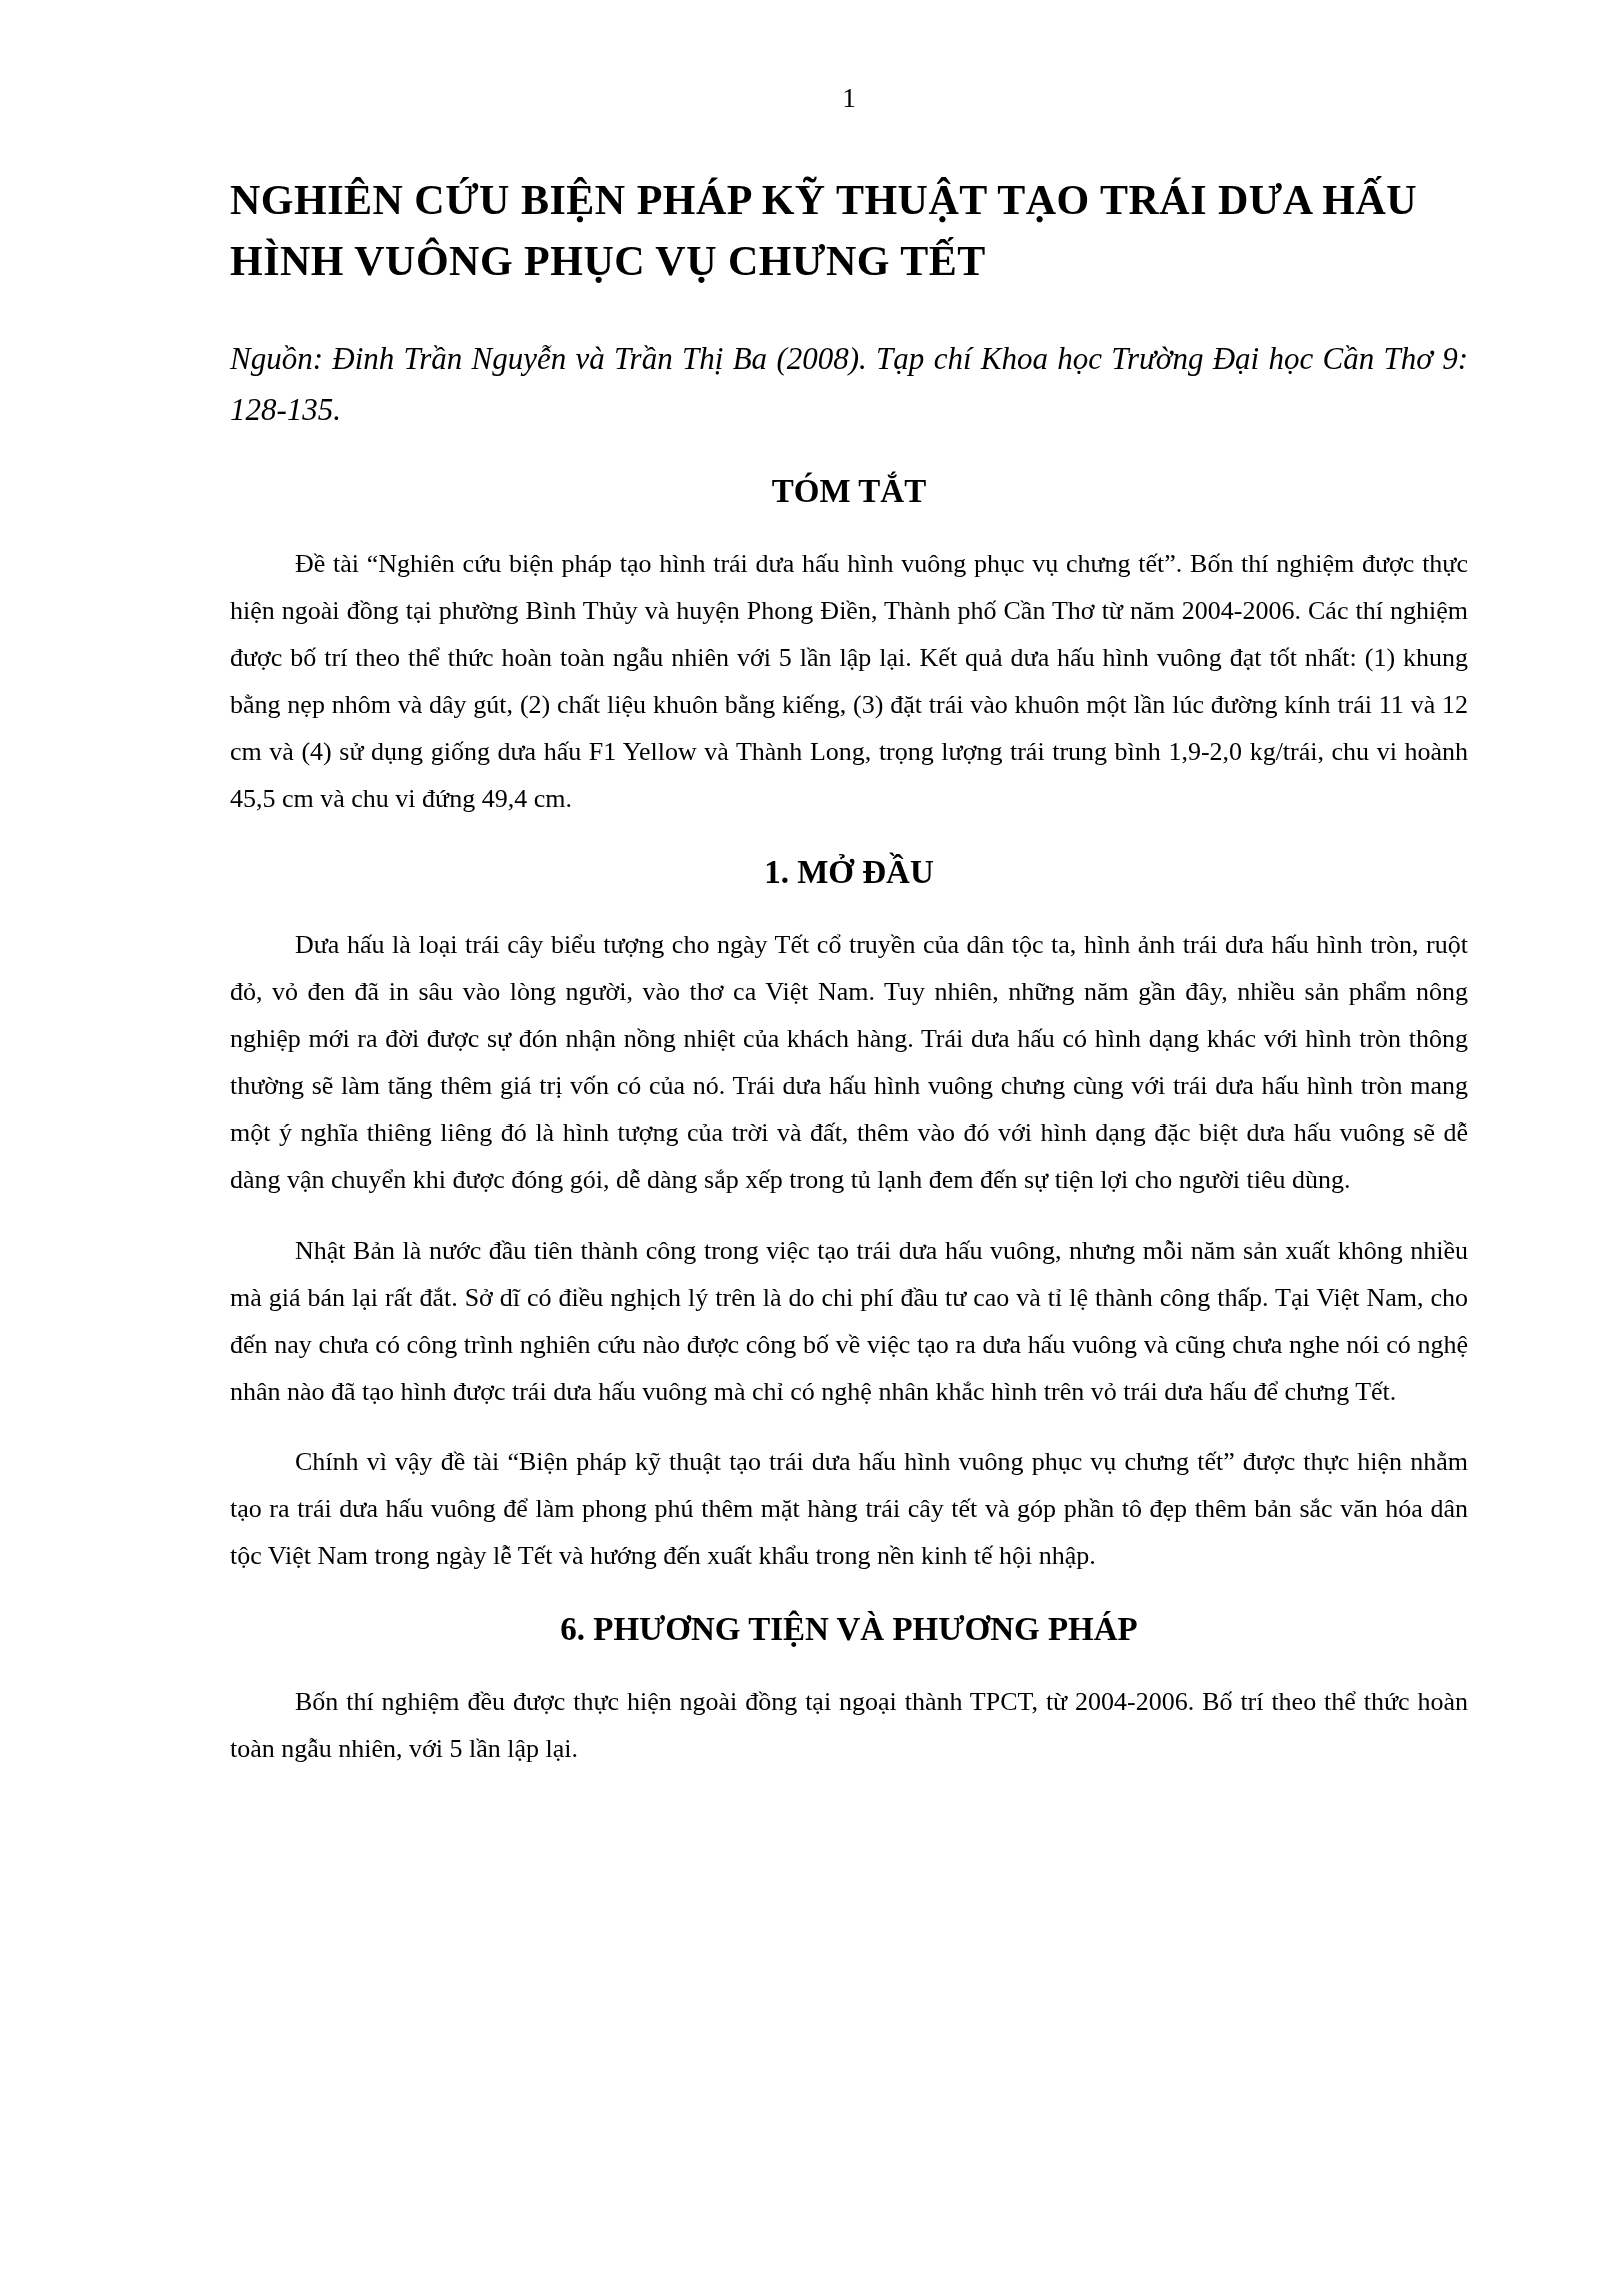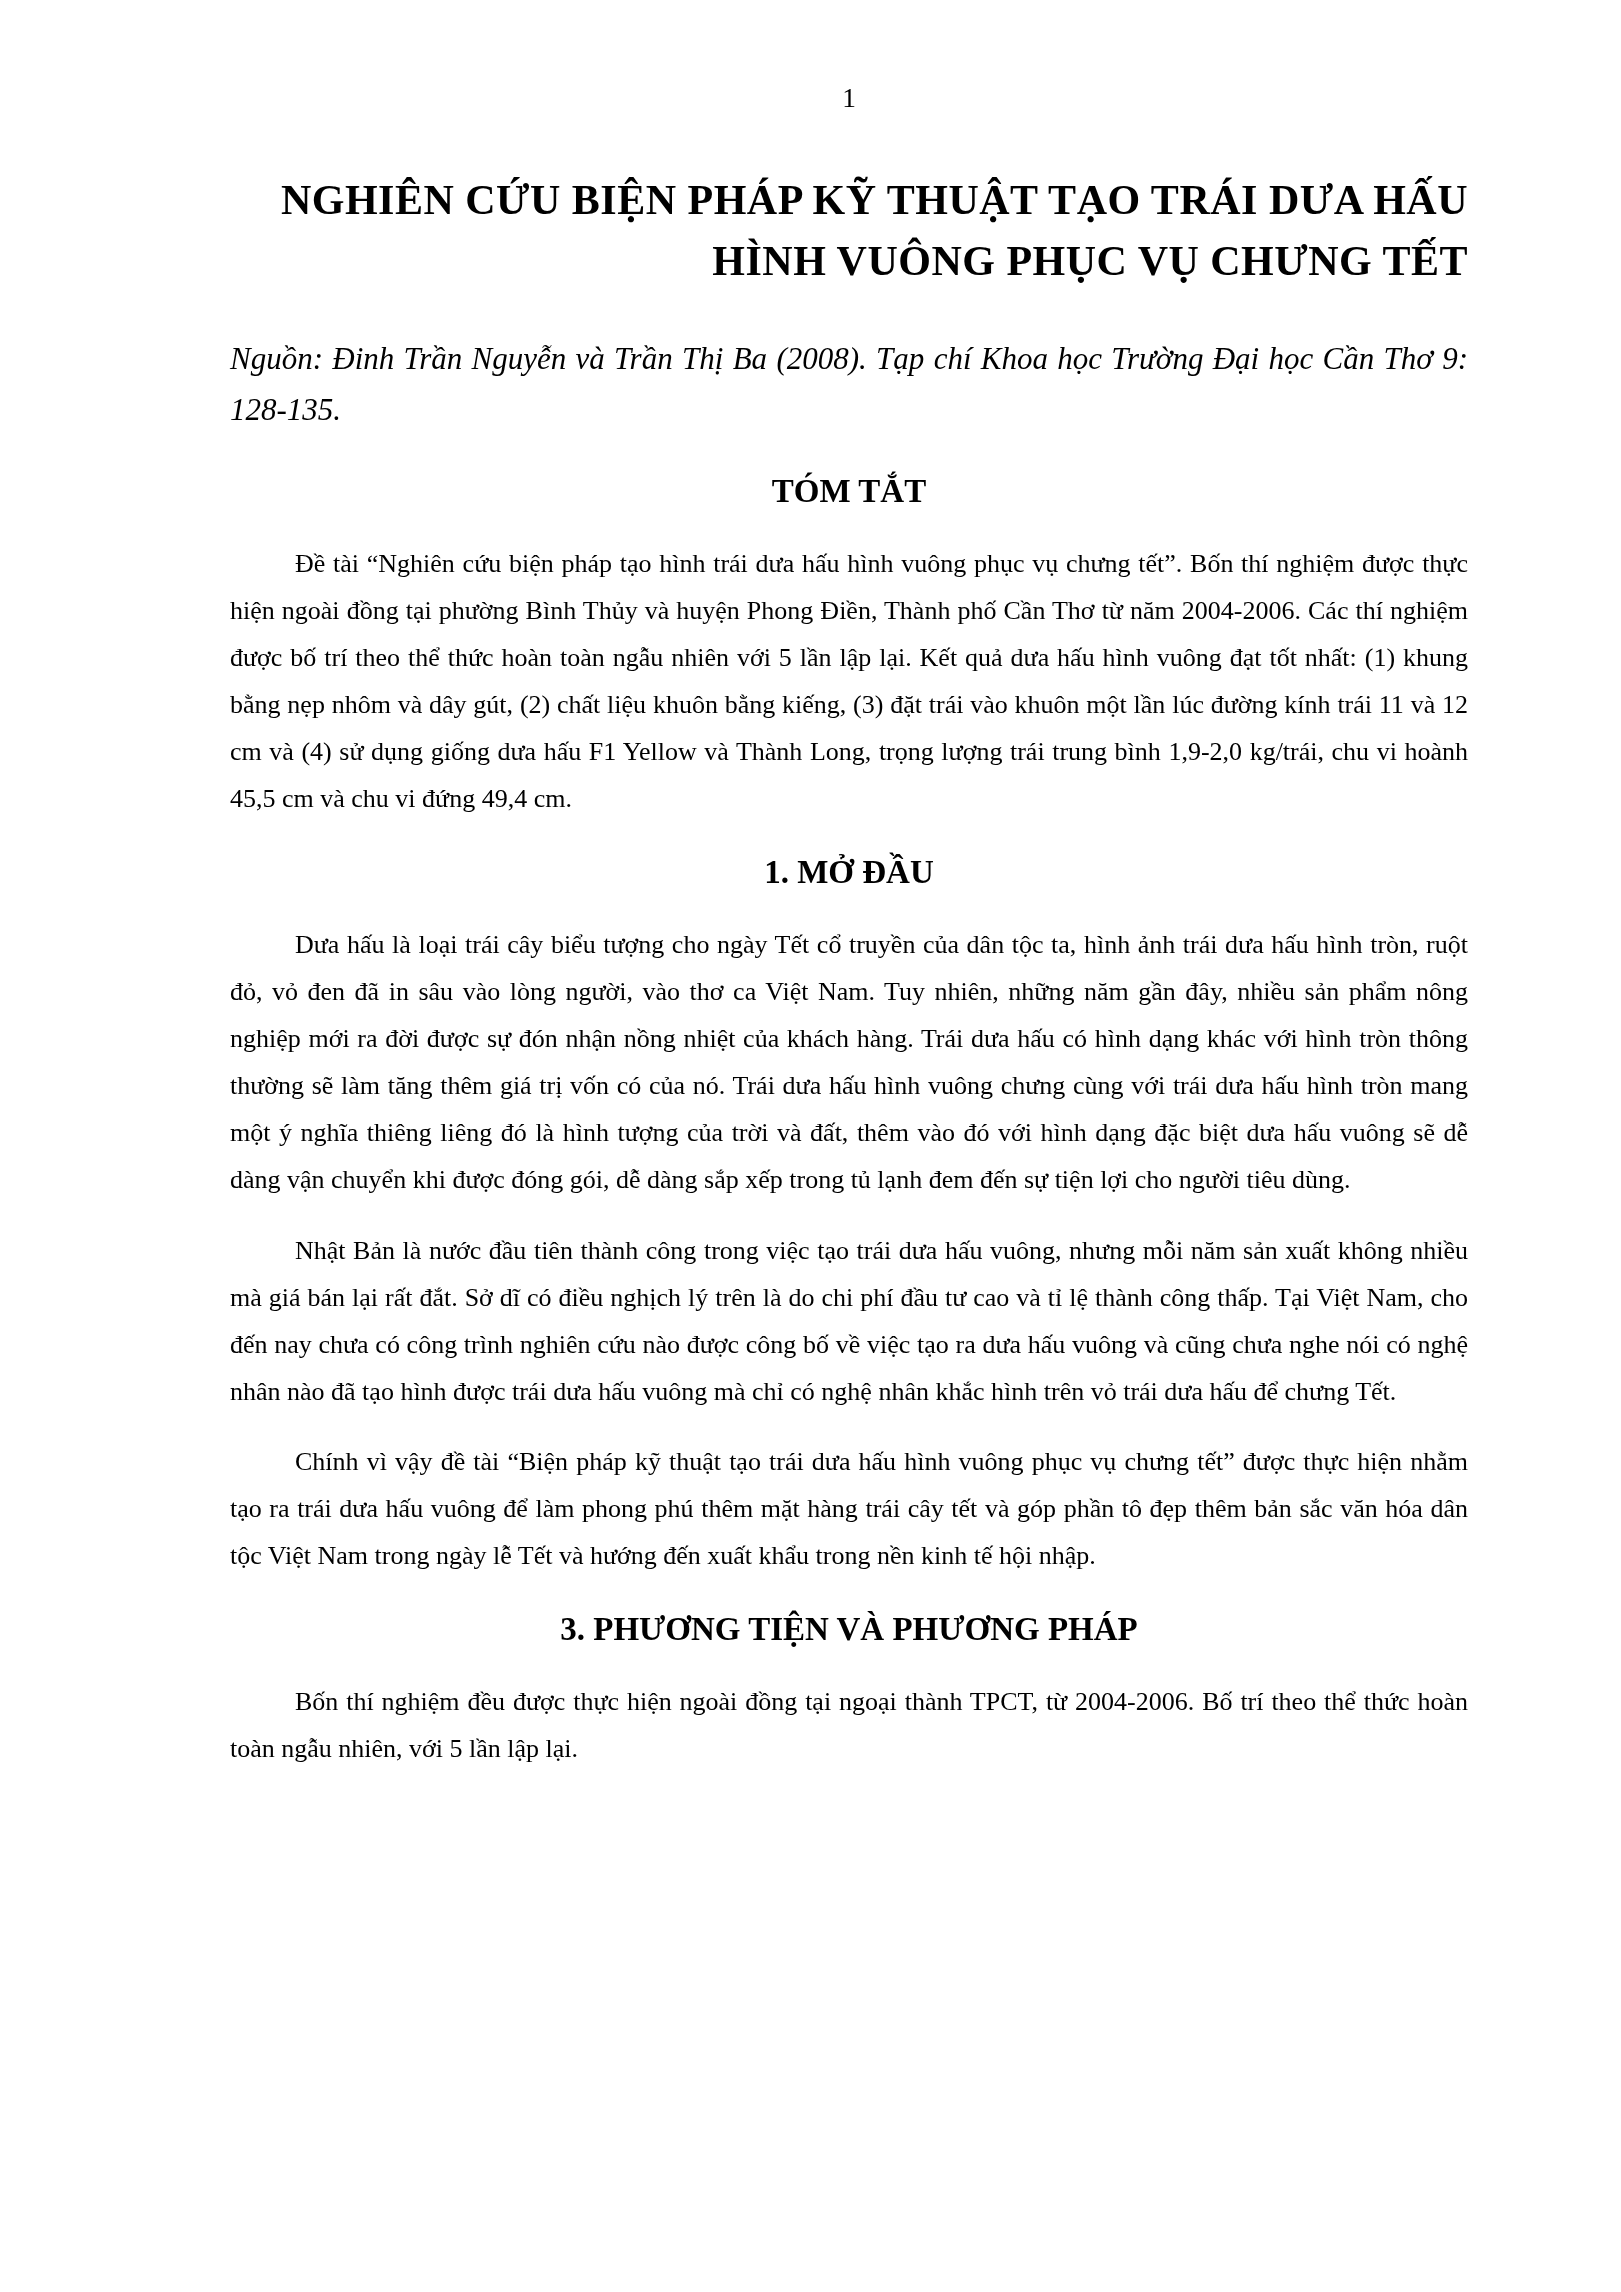--- a/index.html
+++ b/index.html
@@ -19,21 +19,21 @@
     color: #000000;
     overflow: hidden;
   }
   .page-number {
     text-align: center;
     font-size: 27.4px;
     line-height: 33px;
   }
   .doc-title {
     margin: 55px 0 0 0;
-    text-align: right;
+    text-align: left;
     font-weight: bold;
     font-size: 42px;
     line-height: 61px;
     letter-spacing: 0.5px;
   }
   .doc-source {
     margin: 41px 0 9px 0;
     font-style: italic;
     font-size: 31px;
     line-height: 51px;
@@ -80,18 +80,18 @@
   <p class="body-par first-after-heading">Đề tài “Nghiên cứu biện pháp tạo hình trái dưa hấu hình vuông phục vụ chưng tết”. Bốn thí nghiệm được thực hiện ngoài đồng tại phường Bình Thủy và huyện Phong Điền, Thành phố Cần Thơ từ năm 2004-2006. Các thí nghiệm được bố trí theo thể thức hoàn toàn ngẫu nhiên với 5 lần lập lại. Kết quả dưa hấu hình vuông đạt tốt nhất: (1) khung bằng nẹp nhôm và dây gút, (2) chất liệu khuôn bằng kiếng, (3) đặt trái vào khuôn một lần lúc đường kính trái 11 và 12 cm và (4) sử dụng giống dưa hấu F1 Yellow và Thành Long, trọng lượng trái trung bình 1,9-2,0 kg/trái, chu vi hoành 45,5 cm và chu vi đứng 49,4 cm.</p>
 
   <h2 class="heading-left">1. MỞ ĐẦU</h2>
 
   <p class="body-par first-after-heading">Dưa hấu là loại trái cây biểu tượng cho ngày Tết cổ truyền của dân tộc ta, hình ảnh trái dưa hấu hình tròn, ruột đỏ, vỏ đen đã in sâu vào lòng người, vào thơ ca Việt Nam. Tuy nhiên, những năm gần đây, nhiều sản phẩm nông nghiệp mới ra đời được sự đón nhận nồng nhiệt của khách hàng. Trái dưa hấu có hình dạng khác với hình tròn thông thường sẽ làm tăng thêm giá trị vốn có của nó. Trái dưa hấu hình vuông chưng cùng với trái dưa hấu hình tròn mang một ý nghĩa thiêng liêng đó là hình tượng của trời và đất, thêm vào đó với hình dạng đặc biệt dưa hấu vuông sẽ dễ dàng vận chuyển khi được đóng gói, dễ dàng sắp xếp trong tủ lạnh đem đến sự tiện lợi cho người tiêu dùng.</p>
 
   <p class="body-par">Nhật Bản là nước đầu tiên thành công trong việc tạo trái dưa hấu vuông, nhưng mỗi năm sản xuất không nhiều mà giá bán lại rất đắt. Sở dĩ có điều nghịch lý trên là do chi phí đầu tư cao và tỉ lệ thành công thấp. Tại Việt Nam, cho đến nay chưa có công trình nghiên cứu nào được công bố về việc tạo ra dưa hấu vuông và cũng chưa nghe nói có nghệ nhân nào đã tạo hình được trái dưa hấu vuông mà chỉ có nghệ nhân khắc hình trên vỏ trái dưa hấu để chưng Tết.</p>
 
   <p class="body-par">Chính vì vậy đề tài “Biện pháp kỹ thuật tạo trái dưa hấu hình vuông phục vụ chưng tết” được thực hiện nhằm tạo ra trái dưa hấu vuông để làm phong phú thêm mặt hàng trái cây tết và góp phần tô đẹp thêm bản sắc văn hóa dân tộc Việt Nam trong ngày lễ Tết và hướng đến xuất khẩu trong nền kinh tế hội nhập.</p>
 
-  <h2 class="heading-left">3. PHƯƠNG TIỆN VÀ PHƯƠNG PHÁP</h2>
+  <h2 class="heading-left">6. PHƯƠNG TIỆN VÀ PHƯƠNG PHÁP</h2>
 
   <p class="body-par first-after-heading">Bốn thí nghiệm đều được thực hiện ngoài đồng tại ngoại thành TPCT, từ 2004-2006. Bố trí theo thể thức hoàn toàn ngẫu nhiên, với 5 lần lập lại.</p>
 
 </div>
 
 
 </body></html>

